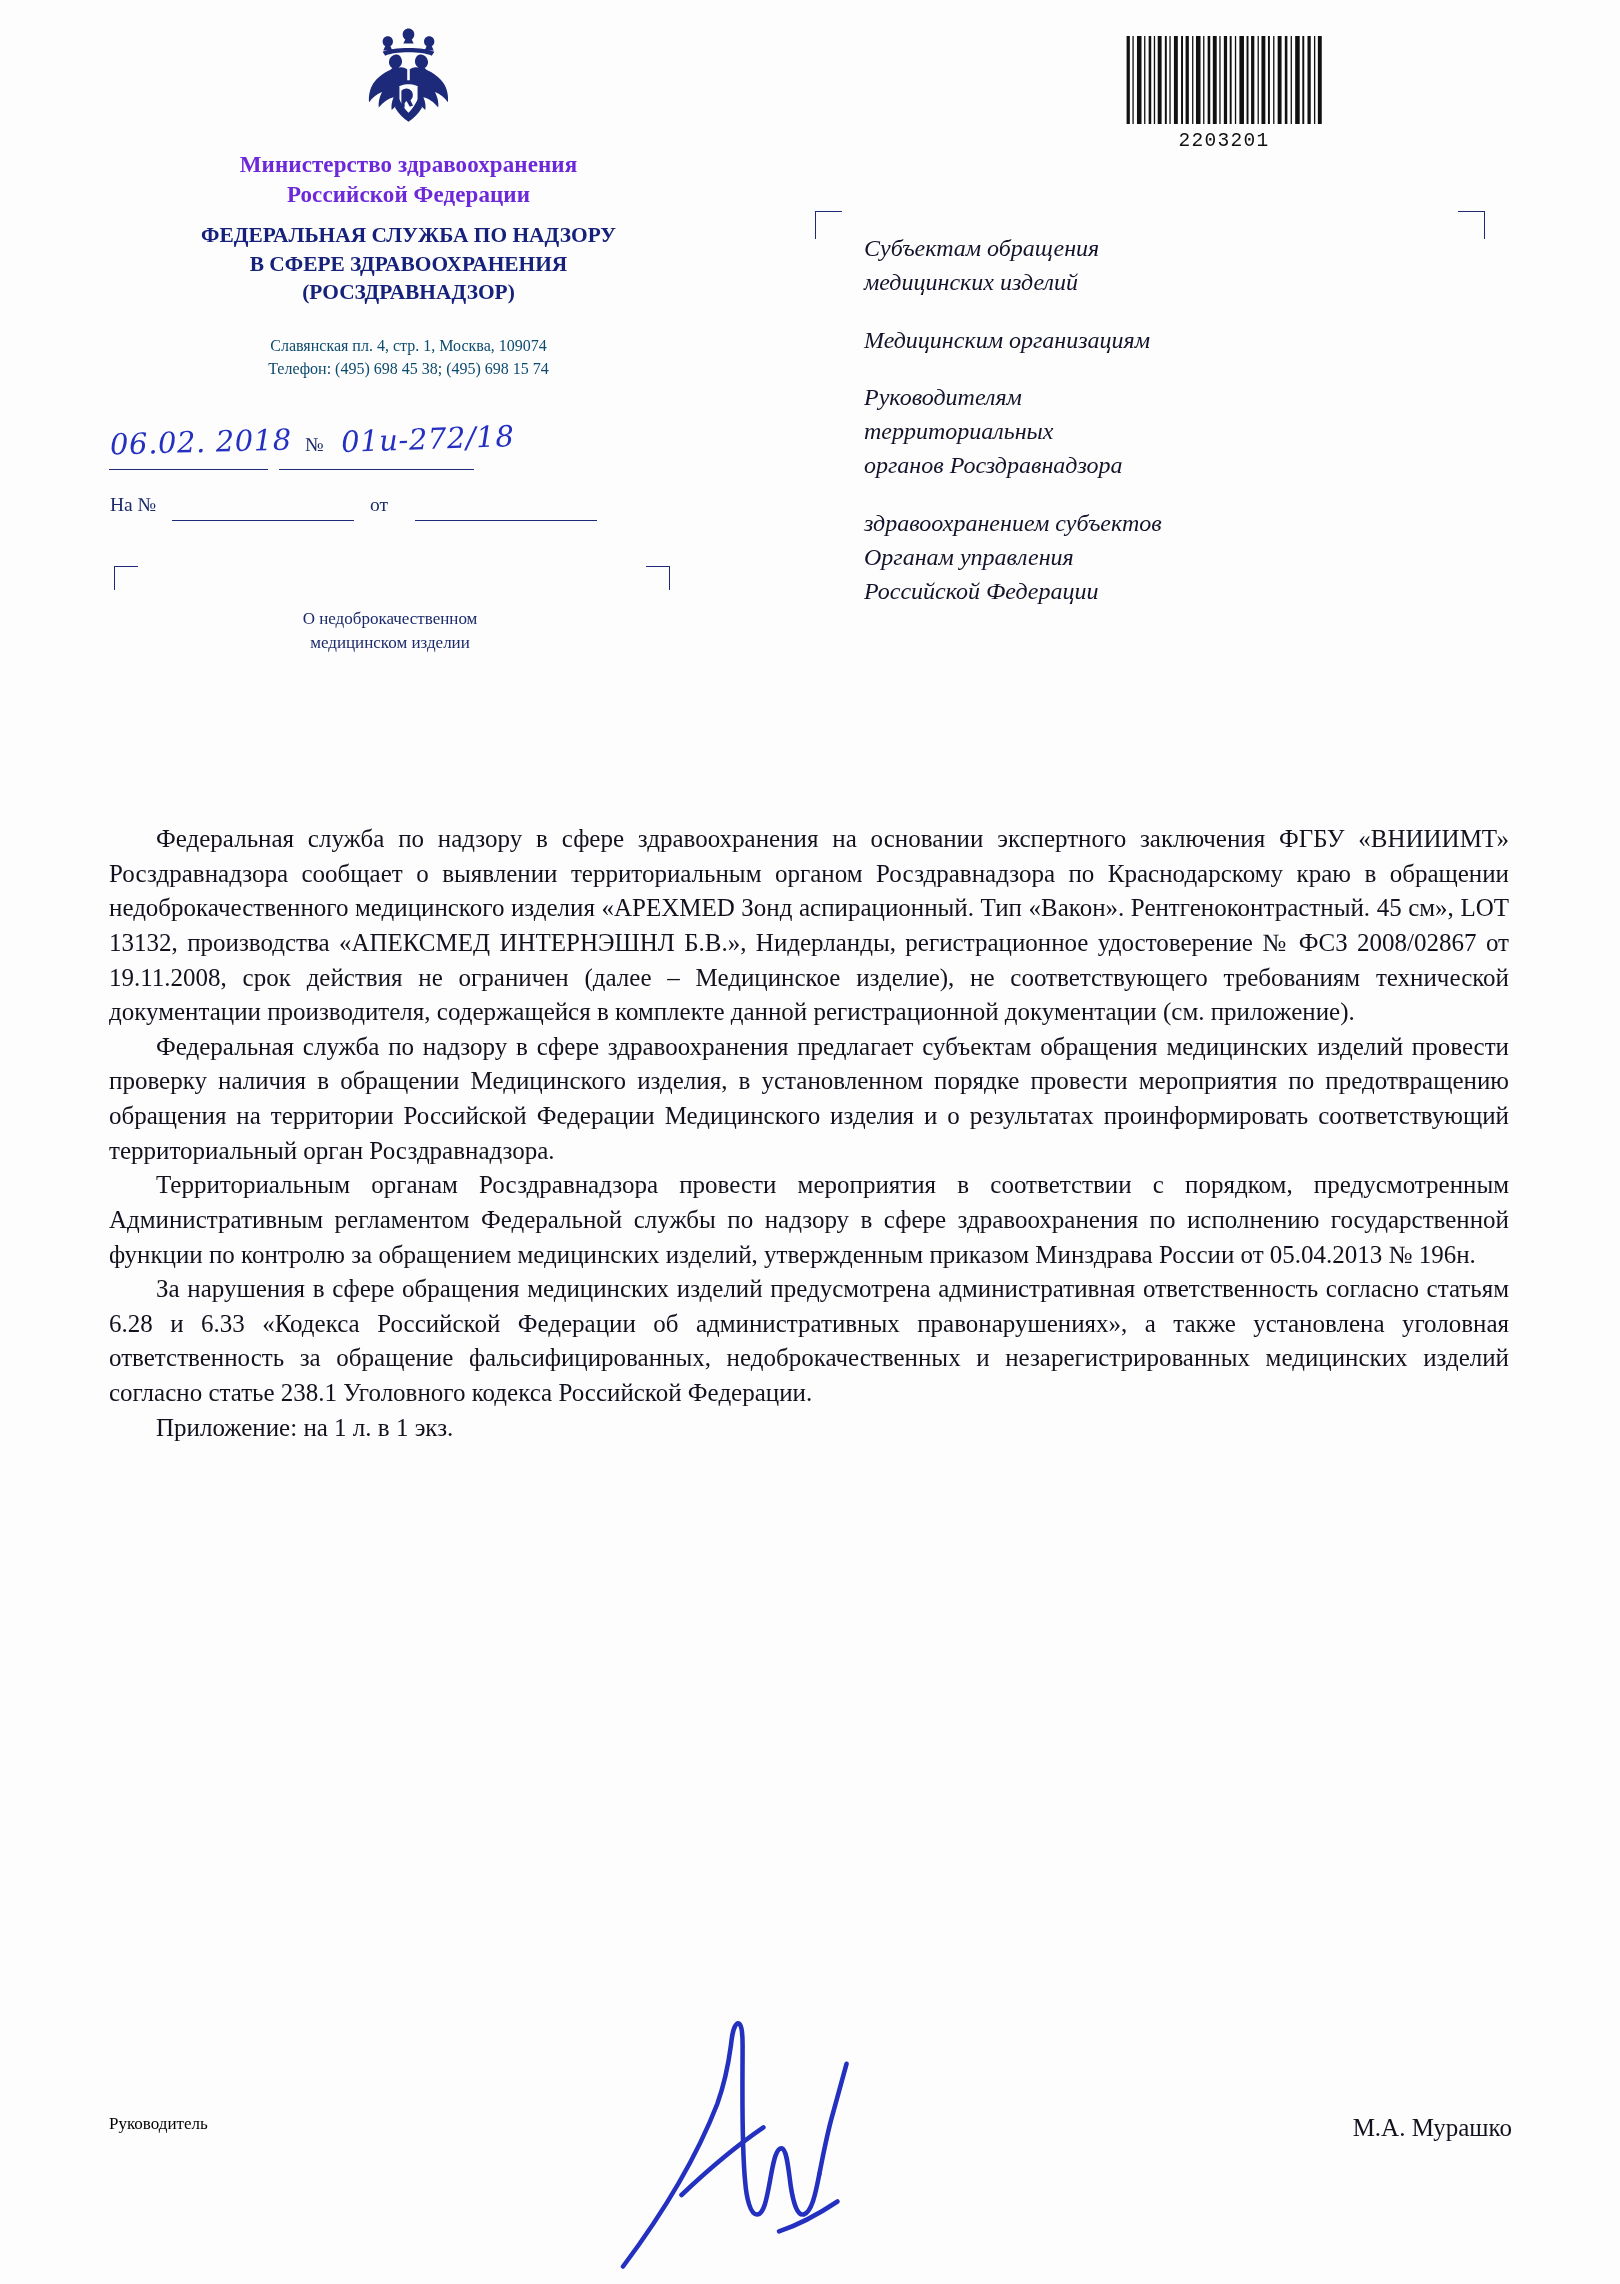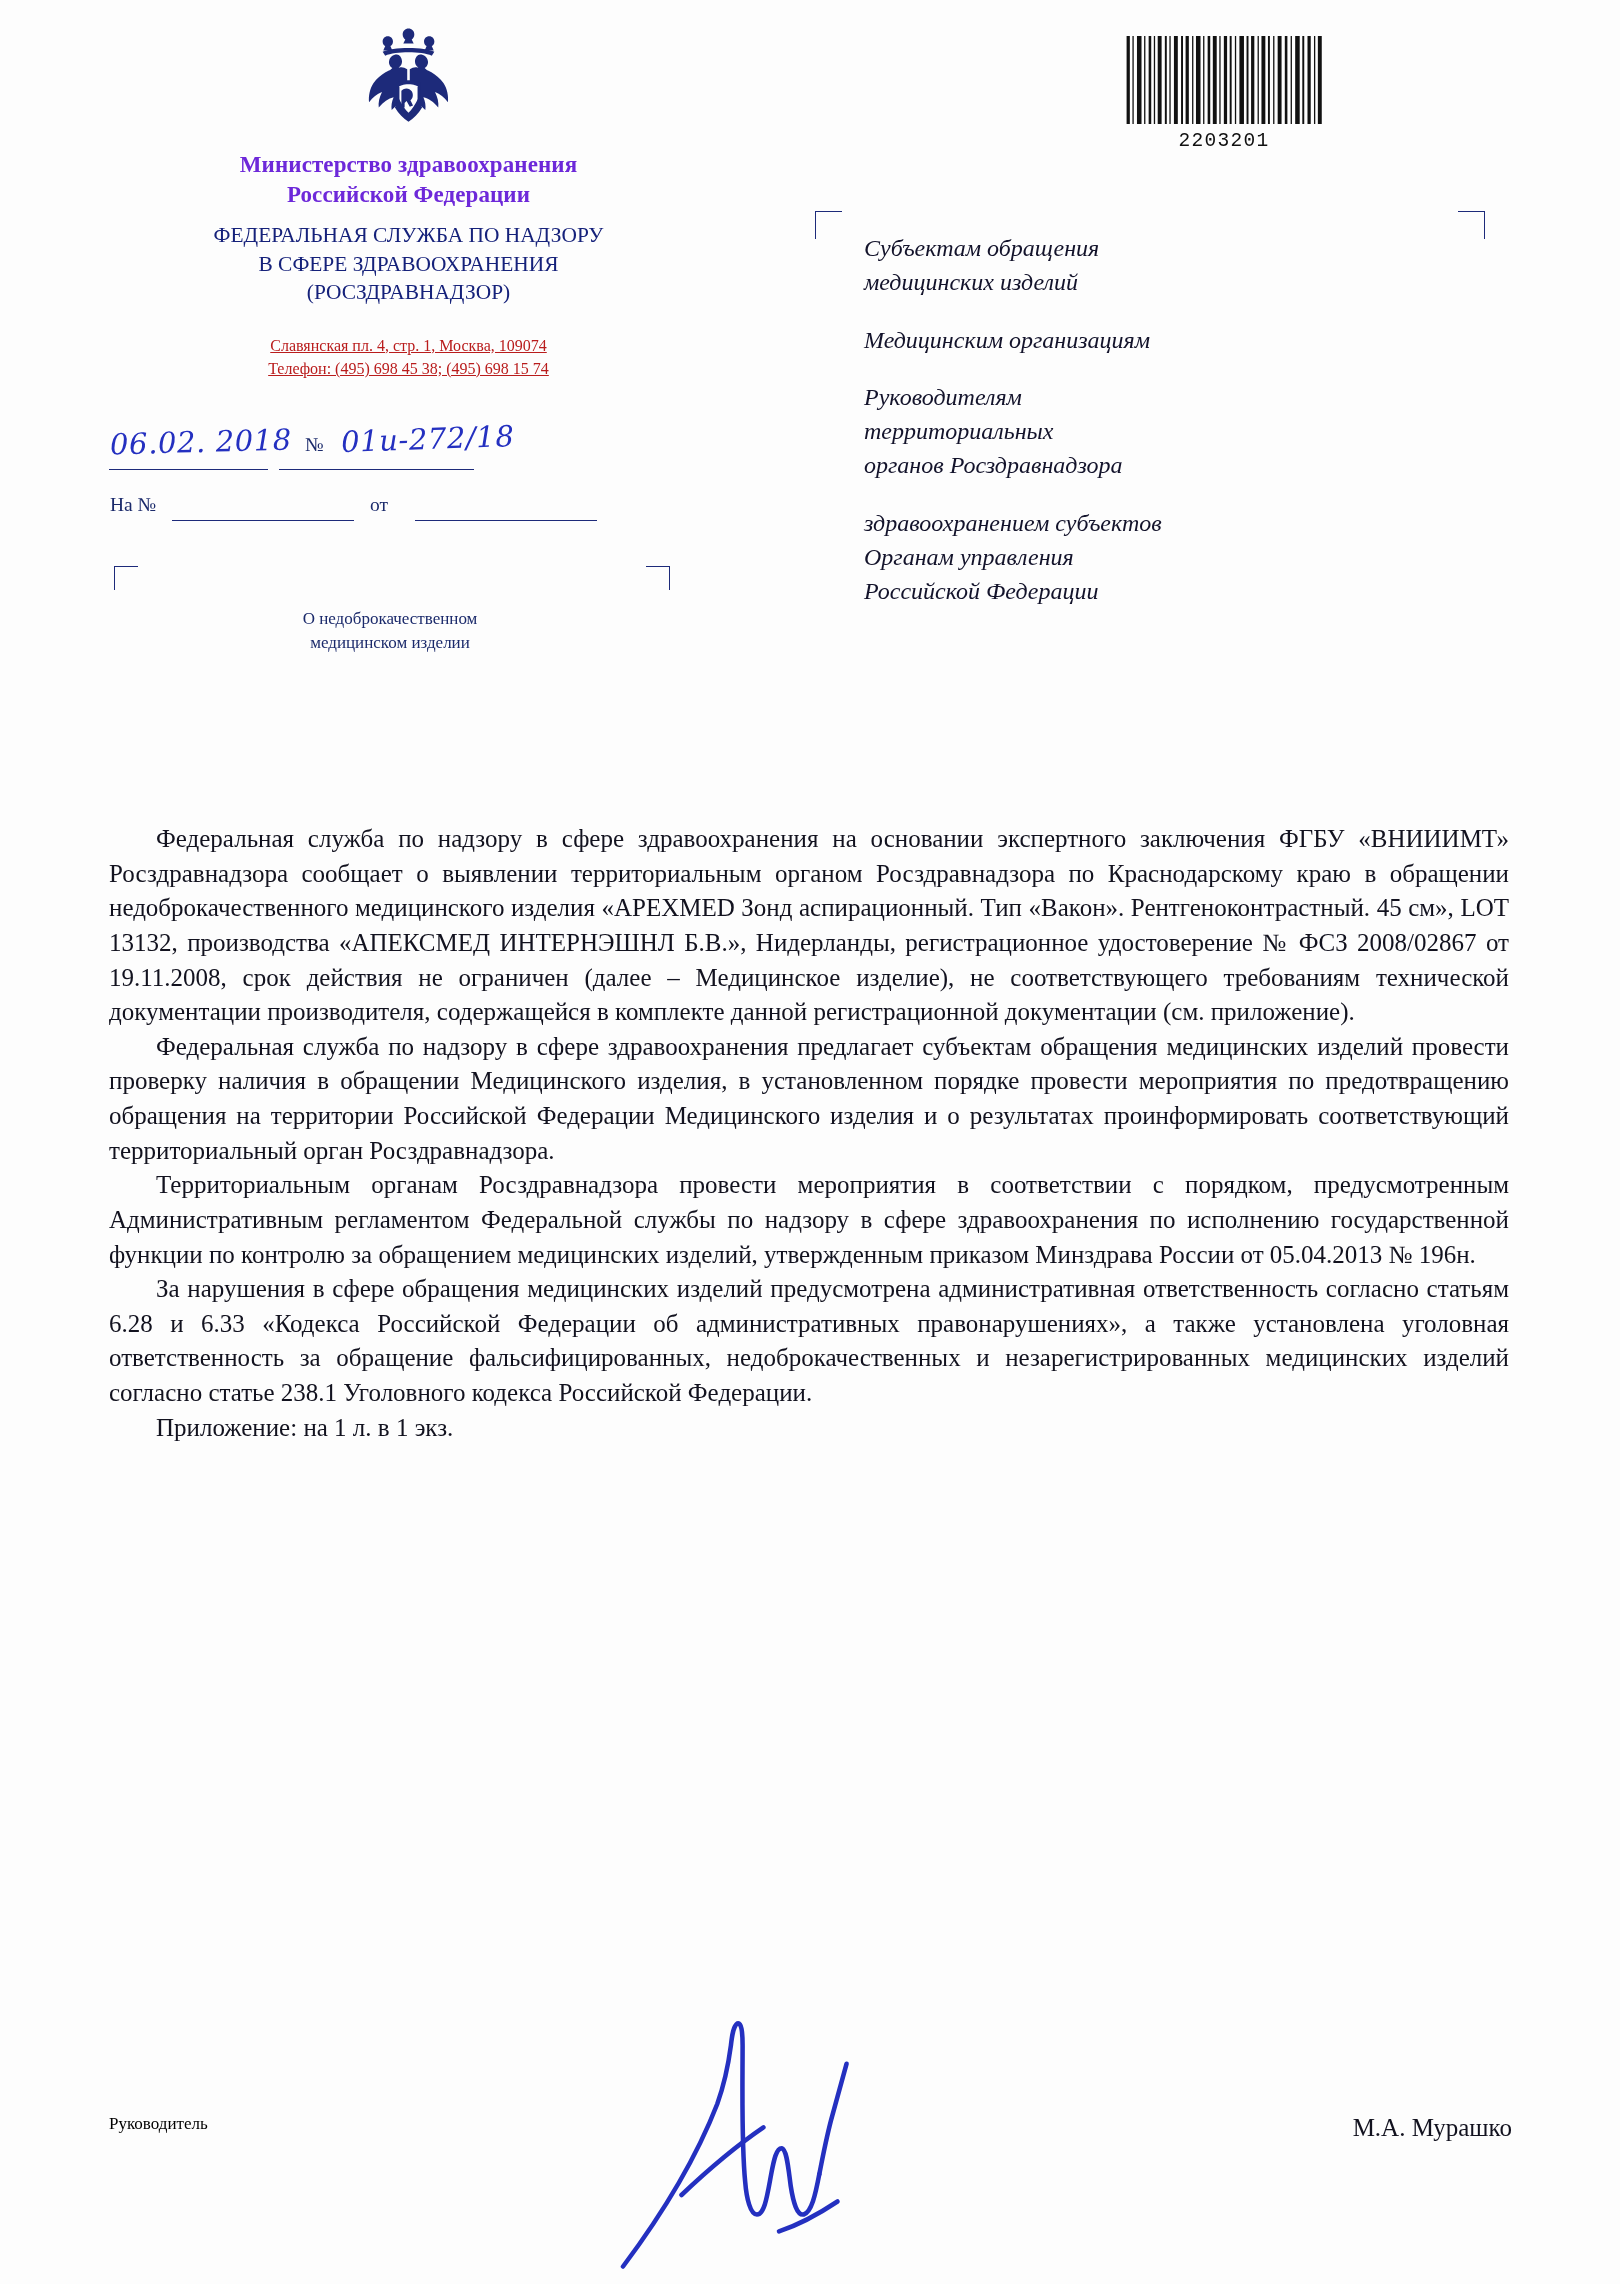--- a/index.html
+++ b/index.html
@@ -42,32 +42,31 @@
     font-family: "Liberation Serif", serif;
     font-weight: bold;
     font-size: 23px;
     line-height: 1.32;
     color: #6d28d9;
     letter-spacing: 0.1px;
     margin-top: 27px;
   }
   .service-name {
     margin-top: 10.4px;
-    font-weight: normal;
+    font-weight: bold;
     font-size: 21.4px;
     line-height: 1.33;
     color: #15217a;
   }
   .address-block {
     margin-top: 27px;
     font-size: 16px;
     line-height: 1.45;
-    color: #b91c1c;
+    color: #0c4a6e;
     font-weight: normal;
-    text-decoration: underline;
   }
 
   
   .hw {
     font-family: "DejaVu Serif", serif;
     font-style: italic;
     color: #2430c0;
     font-size: 29px;
     letter-spacing: 0.6px;
   }

